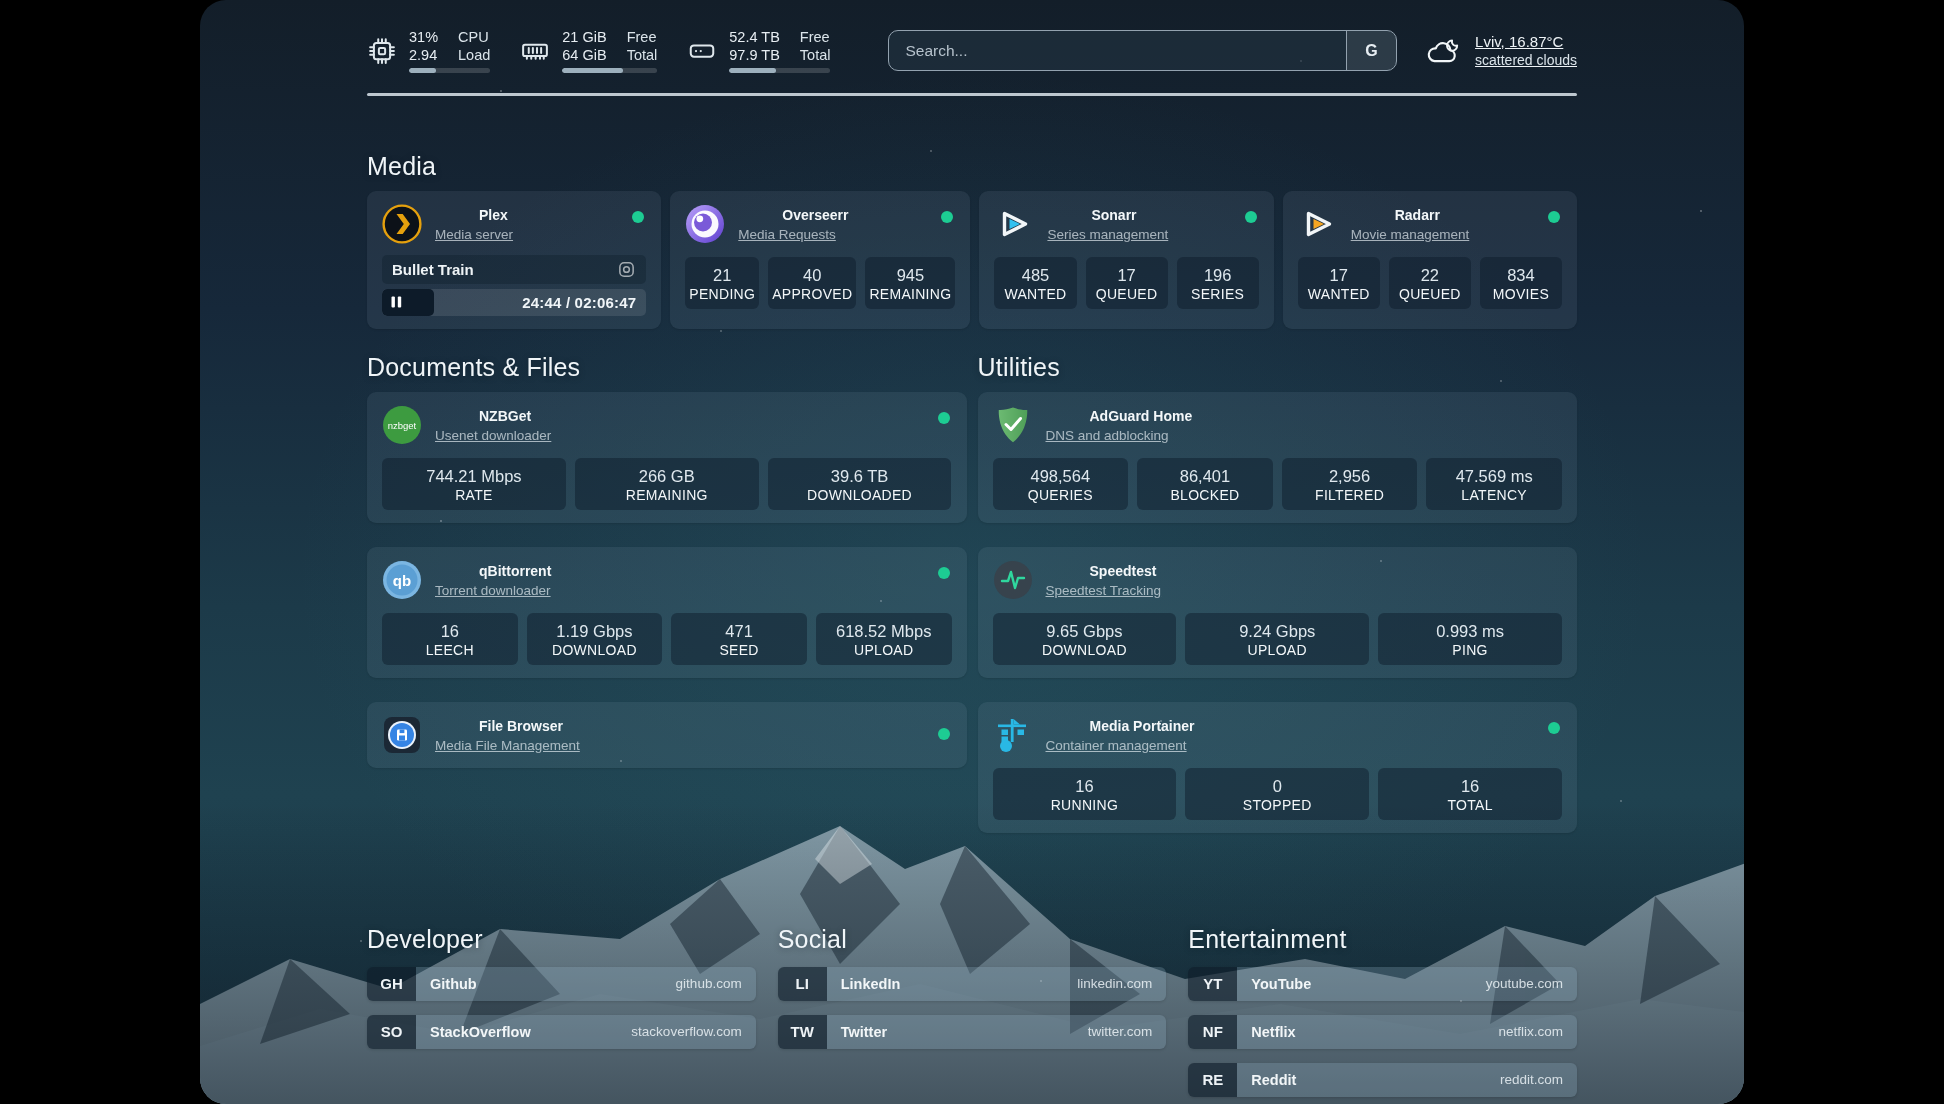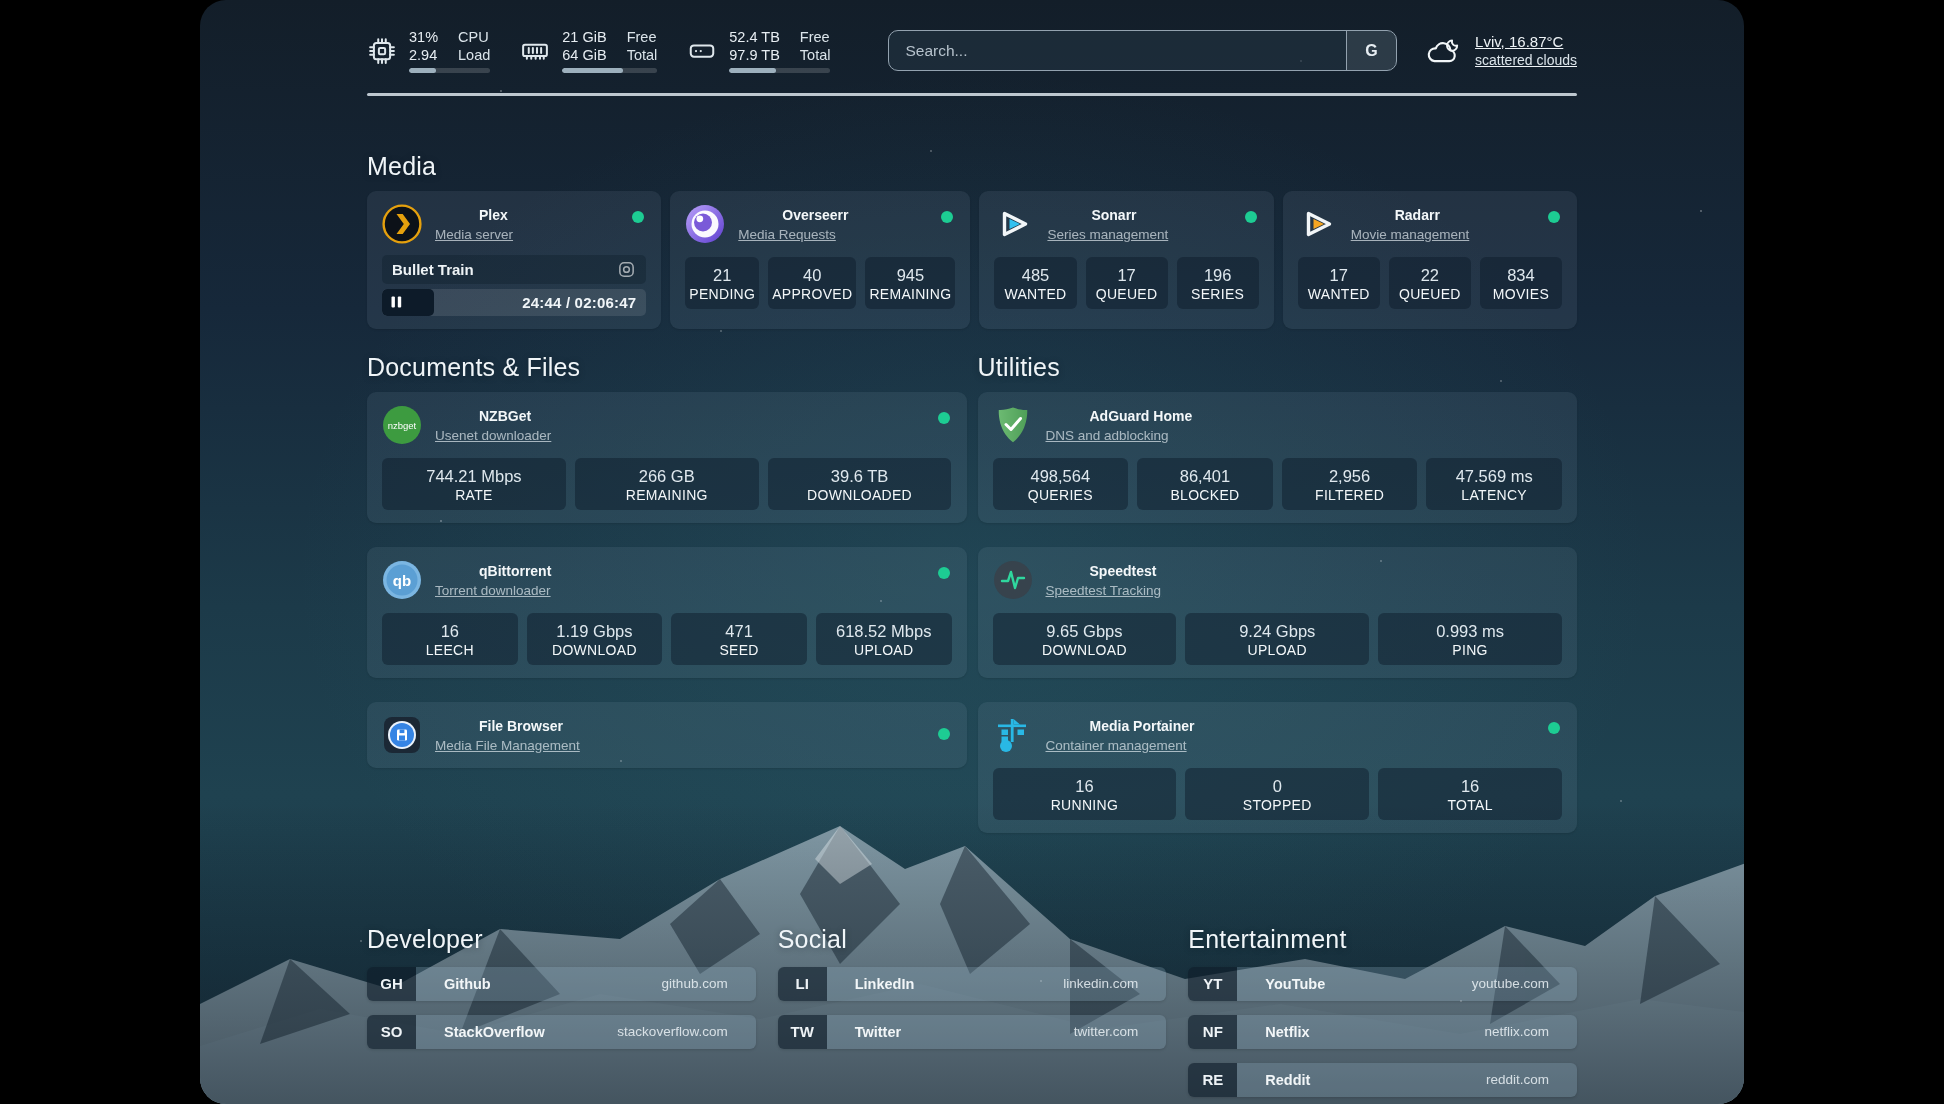--- a/index.html
+++ b/index.html
@@ -80,21 +80,21 @@
     display:flex; align-items:center; padding-left:9px; }
   .np-time { position:absolute; right:10px; top:0; bottom:0; display:flex; align-items:center;
     font-size:15px; font-weight:600; color:#f0f5f8; letter-spacing:.2px; }
   
   .bookmarks { margin-top:92px; display:grid; grid-template-columns:1fr 1fr 1fr; column-gap:22px; }
   .bm-list { margin-top:13px; display:flex; flex-direction:column; gap:14px; }
   .bm-row { height:34px; display:flex; border-radius:6px; overflow:hidden; cursor:pointer;
     box-shadow:0 1px 3px rgba(0,0,0,.15); }
   .bm-abbr { width:49px; flex:0 0 auto; background:rgba(14,29,42,.62); display:flex; align-items:center; justify-content:center;
     font-size:15px; font-weight:600; color:#eef3f6; }
-  .bm-body { flex:1; background:rgba(150,185,205,.25); display:flex; align-items:center; padding:0 28px; }
+  .bm-body { flex:1; background:rgba(150,185,205,.25); display:flex; align-items:center; padding:0 14px; }
   .bm-name { flex:1; font-size:14.5px; font-weight:600; color:#f2f6f8; }
   .bm-url { font-size:13.5px; color:rgba(240,246,250,.82); }
 </style>
 </head>
 <body>
 
 <div class="screen">
   <div class="glow"></div>
 
   <svg class="mountains" viewBox="0 0 1944 430" preserveAspectRatio="none">

